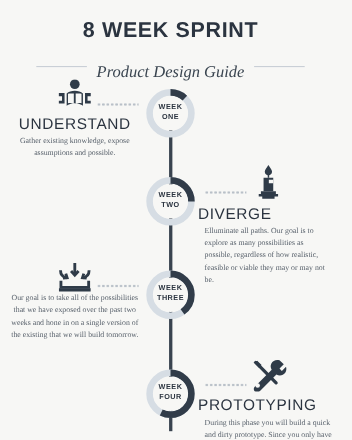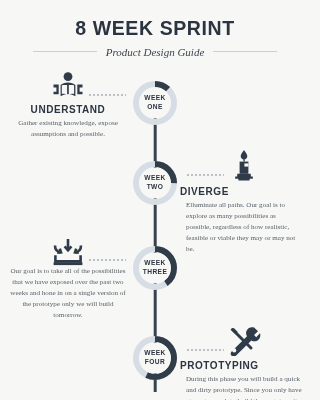--- a/index.html
+++ b/index.html
@@ -18,21 +18,21 @@
     font-size:19.5px;font-weight:bold;letter-spacing:.6px;
     color:#2b3440;line-height:1;
   }
   .sub-row{
     display:flex;align-items:center;justify-content:center;
     gap:9px;margin-top:7px;padding:0 33px;
   }
   .rule{flex:1 1 auto;height:1px;background:#c9cfd6;}
   .subtitle{
     font-family:"Liberation Serif",serif;font-style:italic;
-    font-size:11px;color:#3a4550;white-space:nowrap;
+    font-size:15px;color:#3a4550;white-space:nowrap;margin-top:12px;
   }
 
   
   .spine{
     position:absolute;left:155px;top:92px;width:2.6px;height:300px;
     background:#39434f;transform:translateX(-50%);
   }
 
   
   .node{
@@ -58,21 +58,21 @@
     background-size:4px 2px;background-repeat:repeat-x;
   }
 
   
   .block{position:absolute;width:128px;}
   .block.left{left:6px;text-align:center;}
   .block.right{right:4px;}
   .icon{height:34px;display:flex;align-items:flex-end;justify-content:center;}
   .icon svg{display:block;}
   .block h3{
-    margin:4px 0 3px;font-size:10px;font-weight:bold;
+    margin:4px 0 3px;font-size:14px;font-weight:normal;
     letter-spacing:.55px;color:#2b3440;
   }
   .block p{
     margin:0;font-family:"Liberation Serif",serif;
     font-size:7.1px;line-height:1.55;color:#59626c;
     padding:0 6px;
   }
   #block1{left:4px;top:66px;}
   #block2{right:2px;top:148px;}
   #block3{left:4px;top:232px;}
@@ -180,21 +180,21 @@
         <path d="M16 1v9.5" stroke-linecap="butt"></path>
         <path d="M12.6 8.4L16 12.2l3.4-3.8" fill="none" stroke-linejoin="miter"></path>
         <path d="M3 7.6c0 4 2.4 6.2 5.6 6.9"></path>
         <path d="M5.2 14.8l3.8-.4-1.2-3.7"></path>
         <path d="M29 7.6c0 4-2.4 6.2-5.6 6.9"></path>
         <path d="M26.8 14.8l-3.8-.4 1.2-3.7"></path>
         <path d="M3.4 17.3v5.9h25.2v-5.9" stroke-linecap="butt"></path>
         <path d="M1.6 25.6h28.8" stroke-width="3"></path>
       </svg>
     </div>
-    <p>Our goal is to take all of the possibilities that we have exposed over the past two weeks and hone in on a single version of the prototype only we will build tomorrow.</p>
+    <p>Our goal is to take all of the possibilities that we have exposed over the past two weeks and hone in on a single version of the existing that we will build tomorrow.</p>
   </div>
 
   <div class="block right" id="block4">
     <div class="icon">
       <svg width="34" height="30" viewBox="0 0 34 30" fill="#2f3b48">
         <g stroke="#2f3b48" stroke-width="3" stroke-linecap="round">
           <path d="M5.5 3.5L24 22"></path>
         </g>
         <path d="M27.5 2.2l-4.1 4.1 1.9 1.9 4.1-4.1c1.8 2.6 1.5 6.2-.8 8.5-2 2-5 2.5-7.4 1.4l-3 3 4.6 4.6-2.6 2.6-4.6-4.6-3 3c1.1 2.4.6 5.4-1.4 7.4-2.3 2.3-5.9 2.6-8.5.8l4.1-4.1-1.9-1.9-4.1 4.1" fill="none"></path>
         <path d="M31 3.2l-3.9 3.9 2.1 2.1L33 5.3c1 3-.3 6.1-2.9 7.4-1.9 1-4.1.8-5.8-.3L8.9 27.8c-1.2 1.2-3.1 1.2-4.3 0-1.2-1.2-1.2-3.1 0-4.3L20 8.2c-1.1-1.7-1.3-3.9-.3-5.8C21 -.2 24.1-1.5 27.1-.5z" transform="translate(0 2)"></path>

